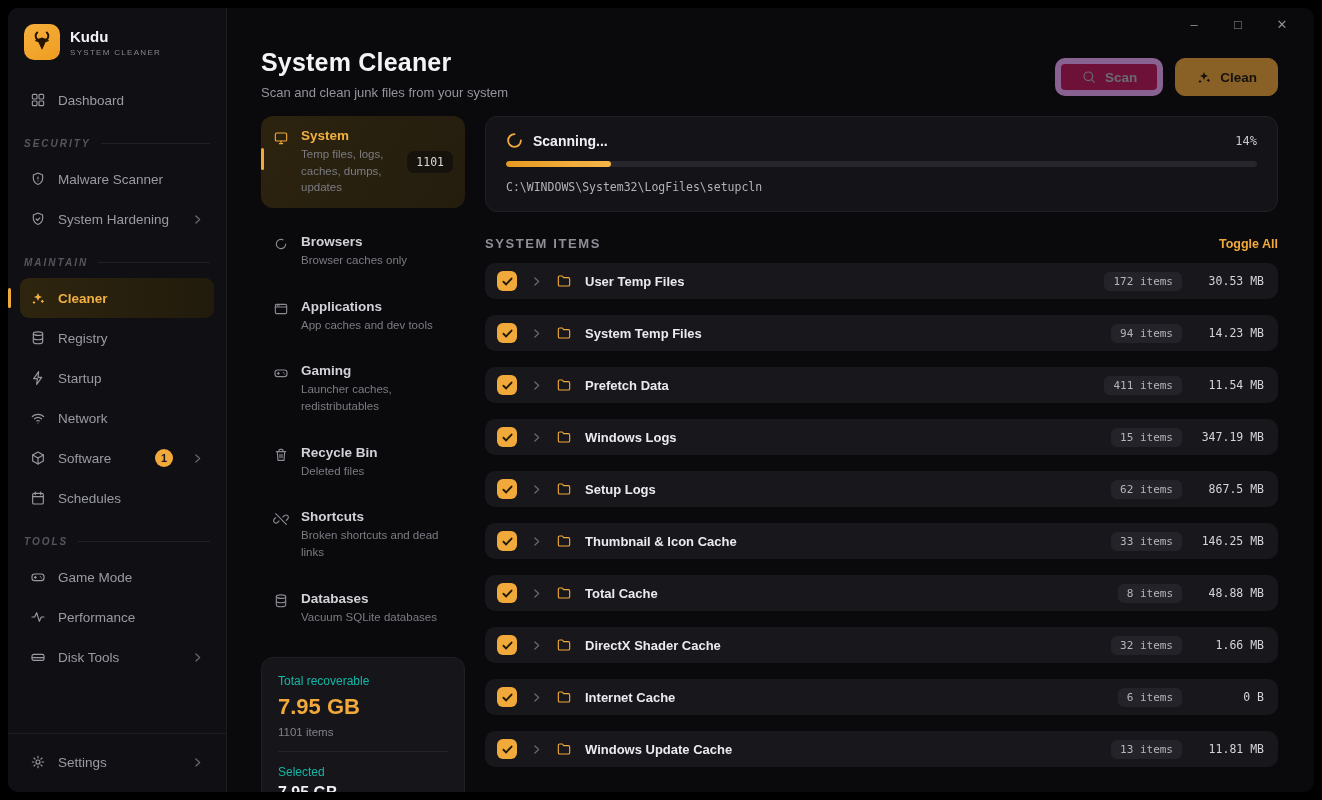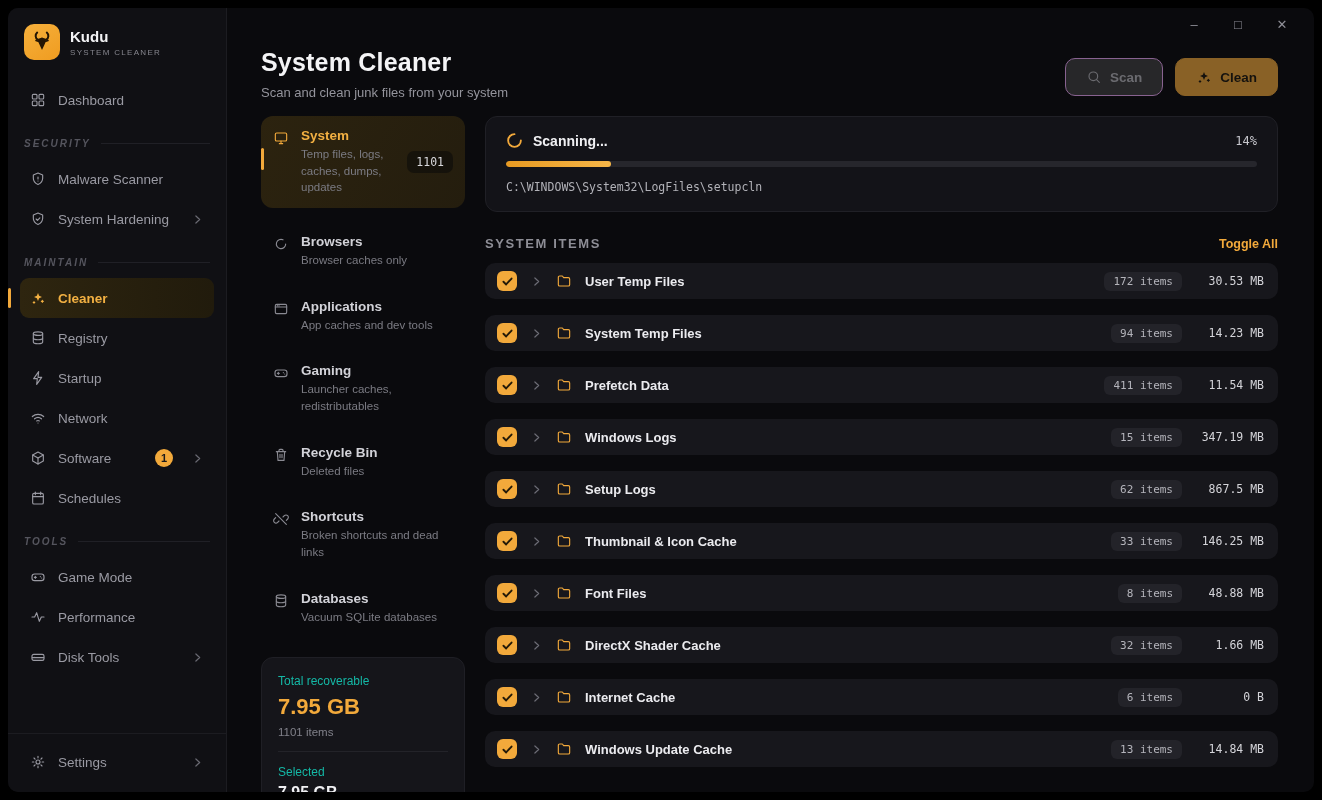--- a/index.html
+++ b/index.html
@@ -28,21 +28,21 @@
 
   
   .main { flex:1; display:flex; flex-direction:column; overflow:hidden; }
   .titlebar { height:32px; display:flex; justify-content:flex-end; align-items:center; gap:0; padding-right:10px; flex-shrink:0; }
   .win-btn { width:44px; height:28px; display:flex; align-items:center; justify-content:center; color:#8e8e96; font-size:13px; cursor:pointer; }
   .page-header { display:flex; justify-content:space-between; align-items:flex-start; padding:8px 36px 0 34px; }
   .page-title { font-size:25px; font-weight:bold; color:#f4f4f6; letter-spacing:.2px; }
   .page-subtitle { font-size:13px; color:#94949c; margin-top:8px; }
   .header-actions { display:flex; gap:12px; margin-top:10px; }
   .btn { display:flex; align-items:center; gap:8px; height:38px; padding:0 20px; border-radius:10px; font-size:13.5px; font-weight:bold; cursor:pointer; opacity:.55; }
-  .btn-ghost { background:#404040; border:1px solid #f0abfc; color:#b9b9c0; }
+  .btn-ghost { background:#be185d; border:6px solid #f0abfc; color:#b9b9c0; }
   .btn-primary { background:#f2a93b; color:#1f1a10; border:1px solid #f2a93b; }
 
   .content { flex:1; display:flex; gap:20px; padding:16px 36px 0 34px; overflow:hidden; }
   .left-col { width:204px; flex-shrink:0; display:flex; flex-direction:column; }
   .right-col { flex:1; display:flex; flex-direction:column; overflow:hidden; }
 
   
   .cat-item { position:relative; display:flex; gap:12px; padding:12px; border-radius:12px; cursor:pointer; margin-bottom:6px; }
   .cat-item .icon { margin-top:2px; color:#8a8a92; }
   .cat-title { font-size:13.5px; font-weight:bold; color:#d2d2d8; }
@@ -565,21 +565,21 @@
      <span class="row-chevron">
                 <svg width="13" height="13" viewBox="0 0 24 24" fill="none" stroke="currentColor" stroke-width="2.2" stroke-linecap="round" stroke-linejoin="round">
                   <path d="M9 5.5l7 6.5-7 6.5"></path>
                 </svg>
               </span>
      <span class="folder">
                 <svg width="16" height="16" viewBox="0 0 24 24" fill="none" stroke="currentColor" stroke-width="1.7" stroke-linecap="round" stroke-linejoin="round">
                   <path d="M3.5 6.5a2 2 0 0 1 2-2h4l2 2.5h7a2 2 0 0 1 2 2v8.5a2 2 0 0 1-2 2h-13a2 2 0 0 1-2-2z"></path>
                 </svg>
               </span>
-     <span class="row-name">Font Files</span>
+     <span class="row-name">Total Cache</span>
      <span class="row-right">
                 <span class="count-pill">8 items</span>
                 <span class="row-size">48.88 MB</span>
               </span>
    </div>
             <div class="item-row">
      <span class="checkbox">
                 <svg width="13" height="13" viewBox="0 0 24 24" fill="none" stroke="#241a08" stroke-width="3.4" stroke-linecap="round" stroke-linejoin="round">
                   <path d="M4.5 12.5l5 5 10-11"></path>
                 </svg>
@@ -634,20 +634,20 @@
                 </svg>
               </span>
      <span class="folder">
                 <svg width="16" height="16" viewBox="0 0 24 24" fill="none" stroke="currentColor" stroke-width="1.7" stroke-linecap="round" stroke-linejoin="round">
                   <path d="M3.5 6.5a2 2 0 0 1 2-2h4l2 2.5h7a2 2 0 0 1 2 2v8.5a2 2 0 0 1-2 2h-13a2 2 0 0 1-2-2z"></path>
                 </svg>
               </span>
      <span class="row-name">Windows Update Cache</span>
      <span class="row-right">
                 <span class="count-pill">13 items</span>
-                <span class="row-size">14.84 MB</span>
+                <span class="row-size">11.81 MB</span>
               </span>
    </div>
           </div>
       </div>
     </div>
   </main>
 </div>
 
 </body></html>

